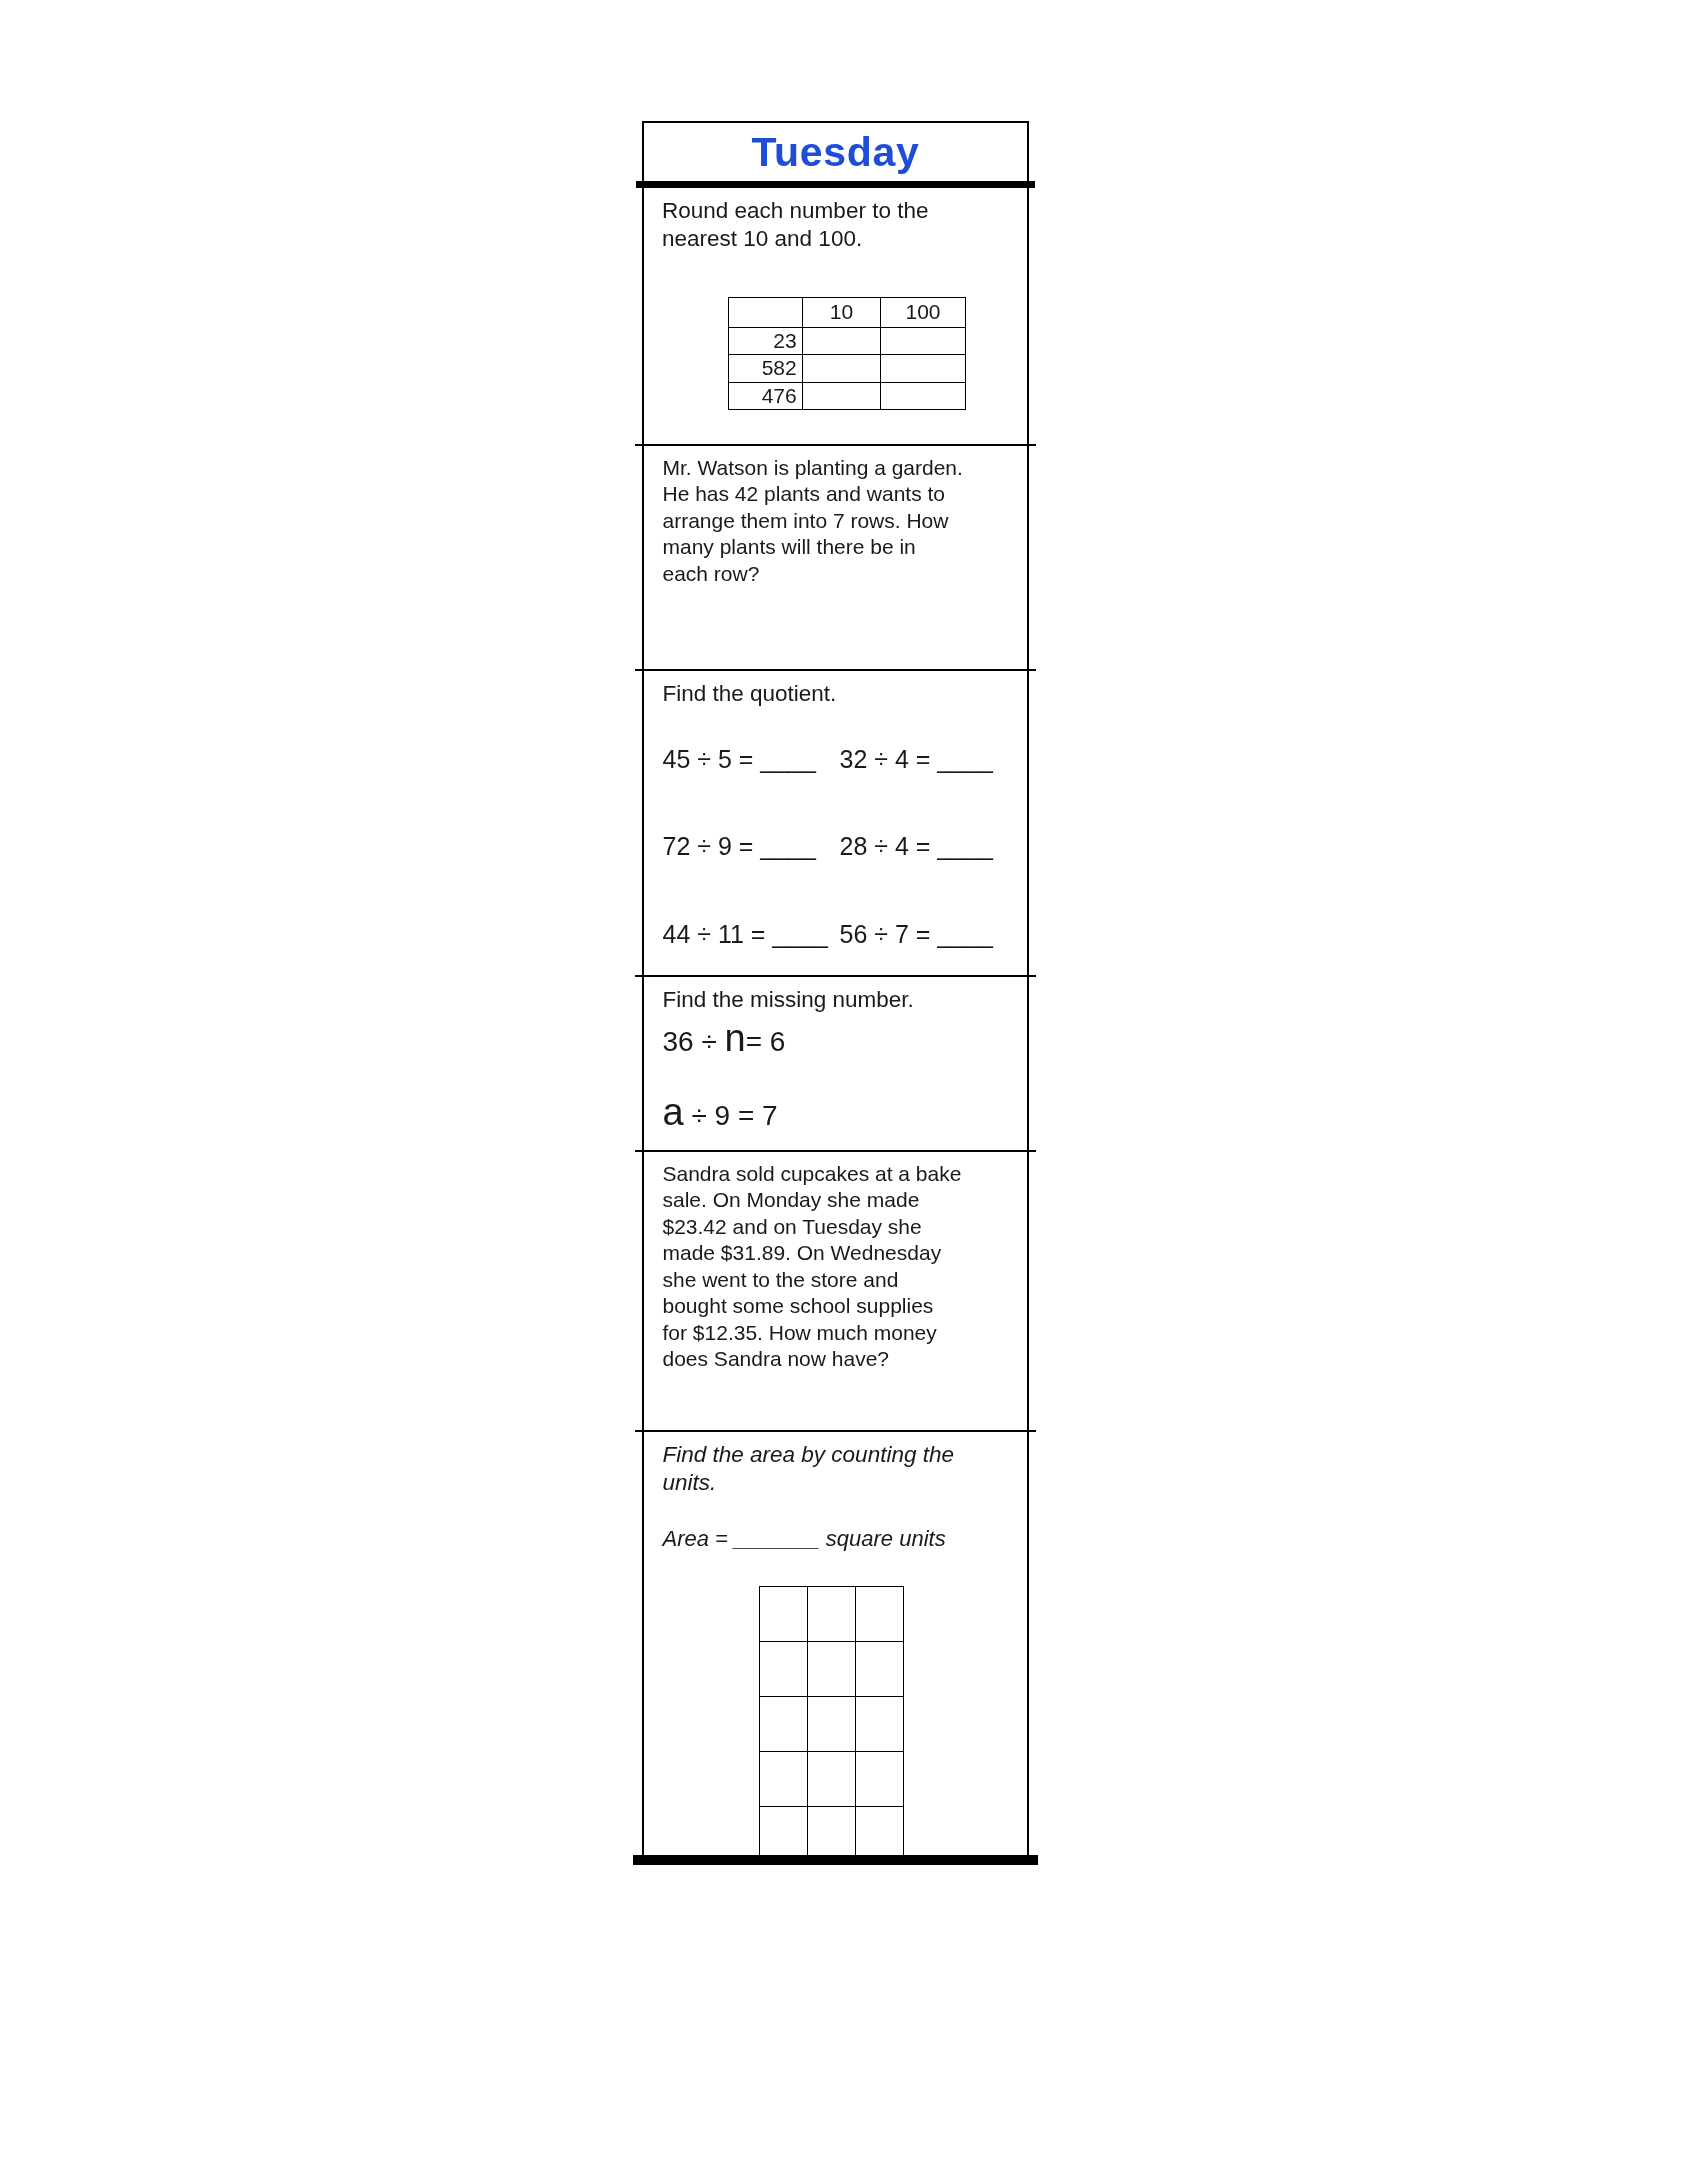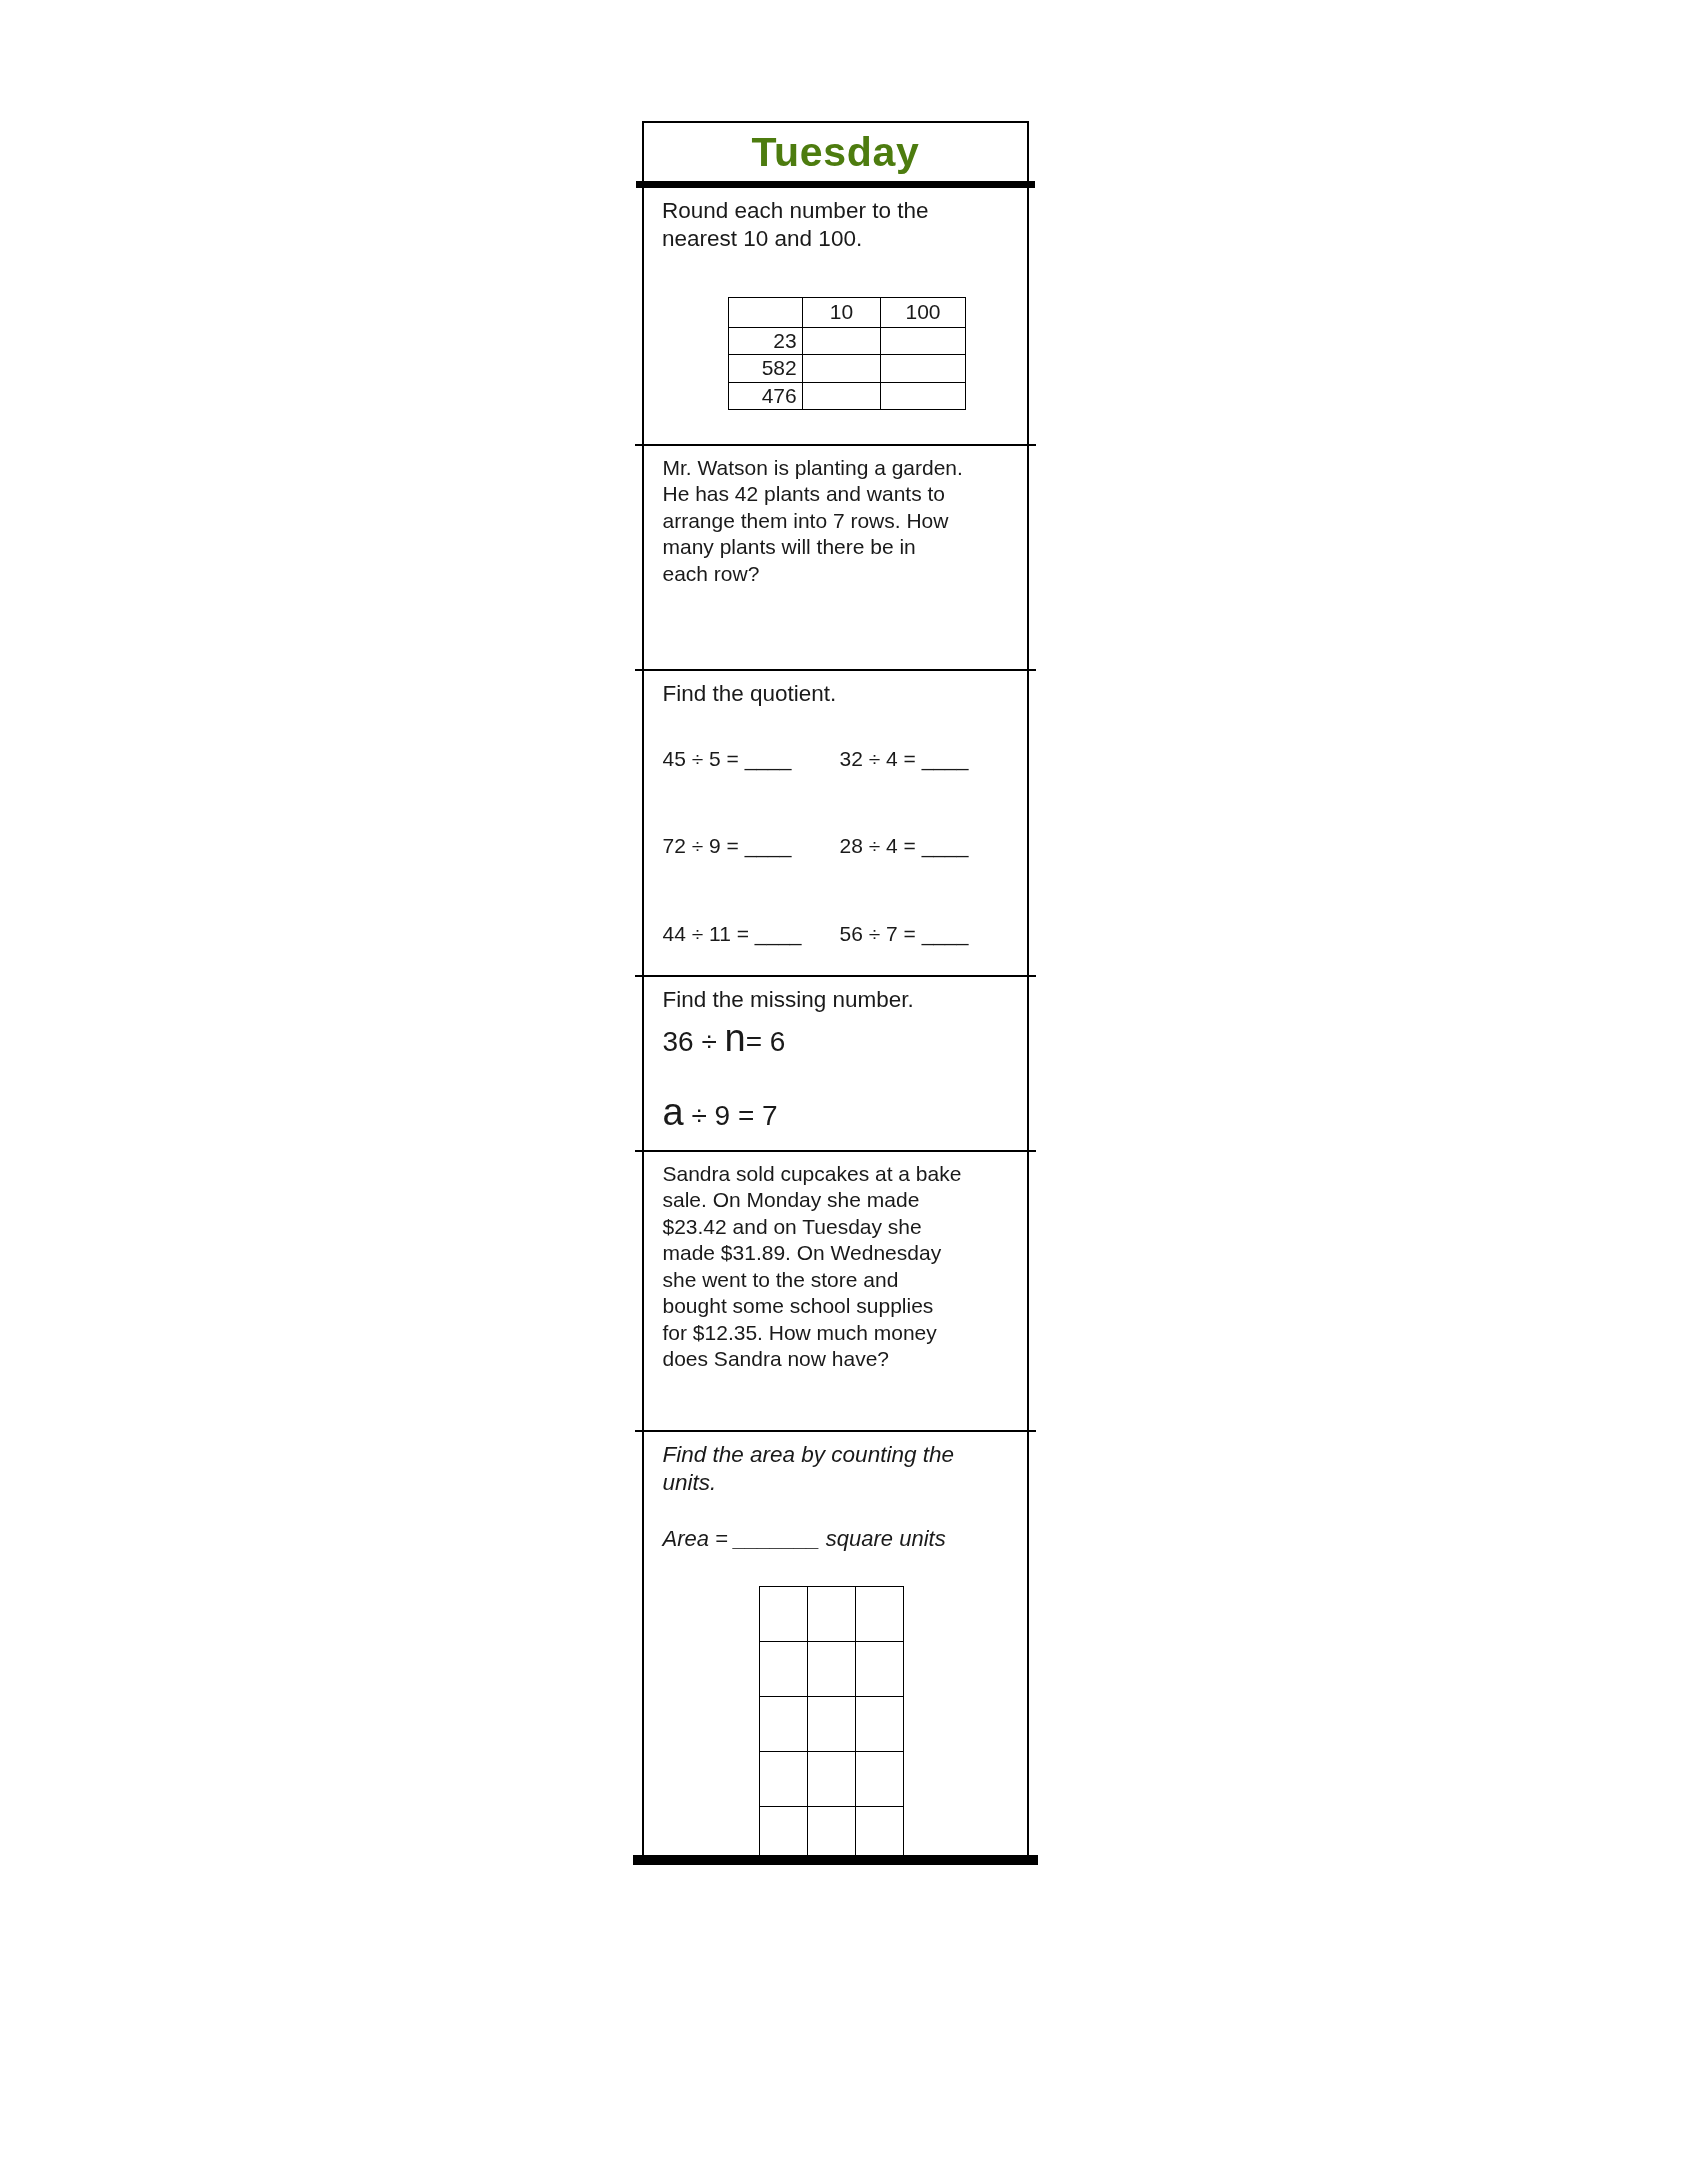--- a/index.html
+++ b/index.html
@@ -25,21 +25,21 @@
   .title-box {
     height: 58px;
     display: flex;
     align-items: center;
     justify-content: center;
   }
   .title-text {
     font-size: 41px;
     font-weight: 900;
     letter-spacing: 0.7px;
-    color: #4d7c0f;
+    color: #1d4ed8;
   }
   .thick-divider {
     height: 6.6px;
     background: #000;
     margin: 0 -8px;
   }
   .sec {
     position: relative;
     padding: 9.3px 18.5px 0 18.5px;
     font-size: 22px;
@@ -97,21 +97,21 @@
   }
   .sum-line1 { text-align: right; padding-right: 8px; }
   .sum-line2 {
     display: flex;
     justify-content: space-between;
     padding: 0 9.3px 5.3px 5.3px;
     border-bottom: 2.6px solid #000;
   }
 
   
-  .q-row { display: flex; margin-top: 61px; font-size: 21px; }
+  .q-row { display: flex; margin-top: 61px; font-size: 25px; }
   .q-row.first { margin-top: 38px; }
   .q-left { width: 177px; }
 
   
   .eq { font-size: 28px; line-height: 33px; }
   .eq1 { margin-top: 8px; }
   .eq2 { margin-top: 38px; }
   .eq .var { font-size: 38px; }
 
   

